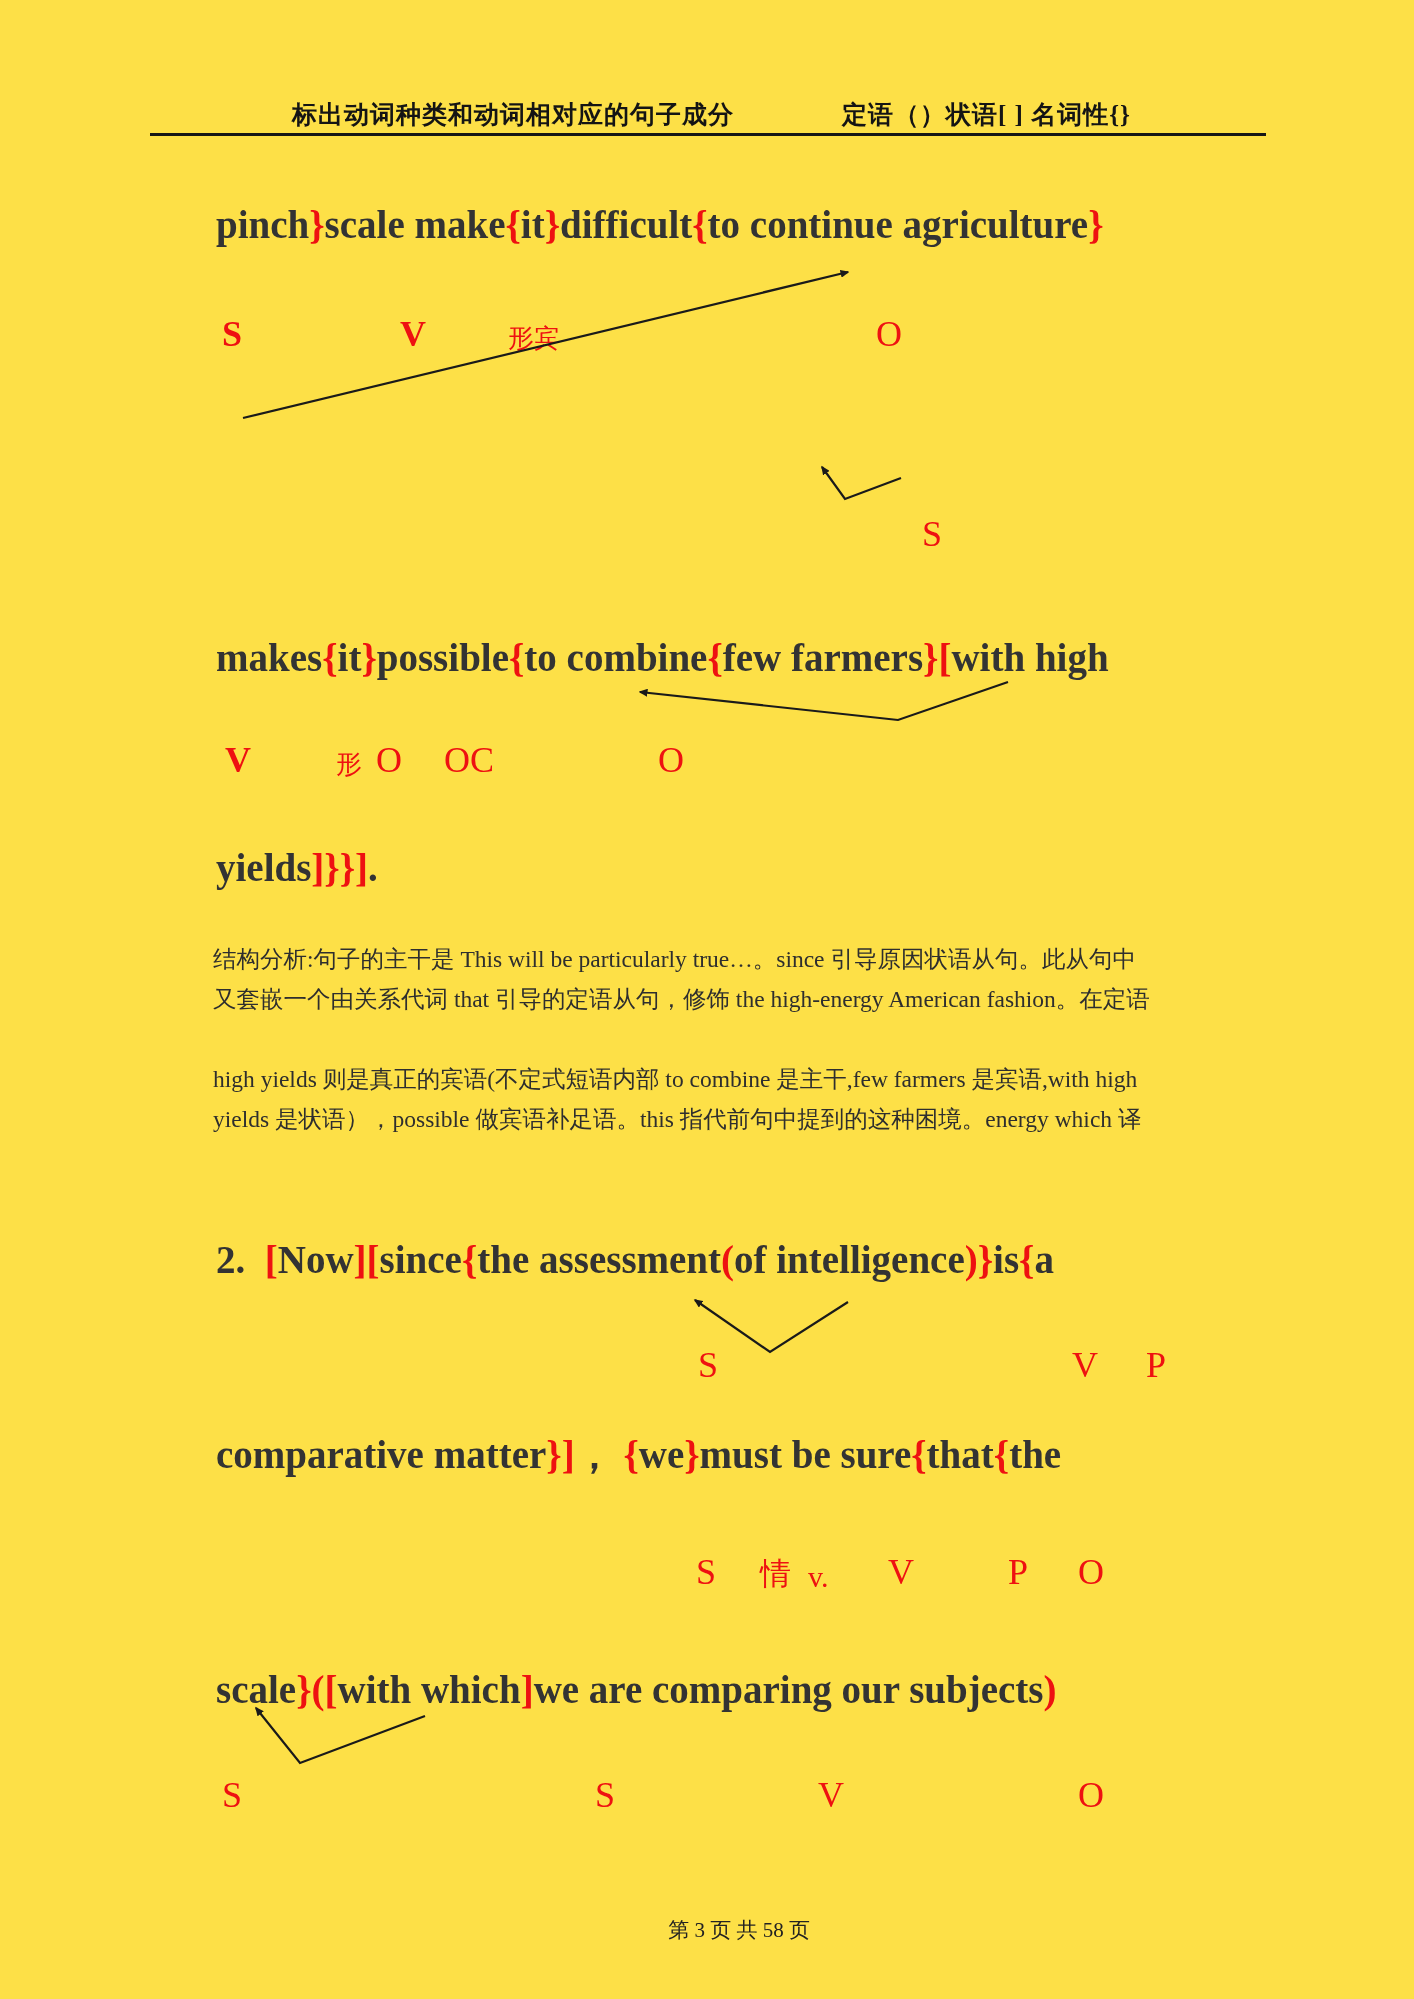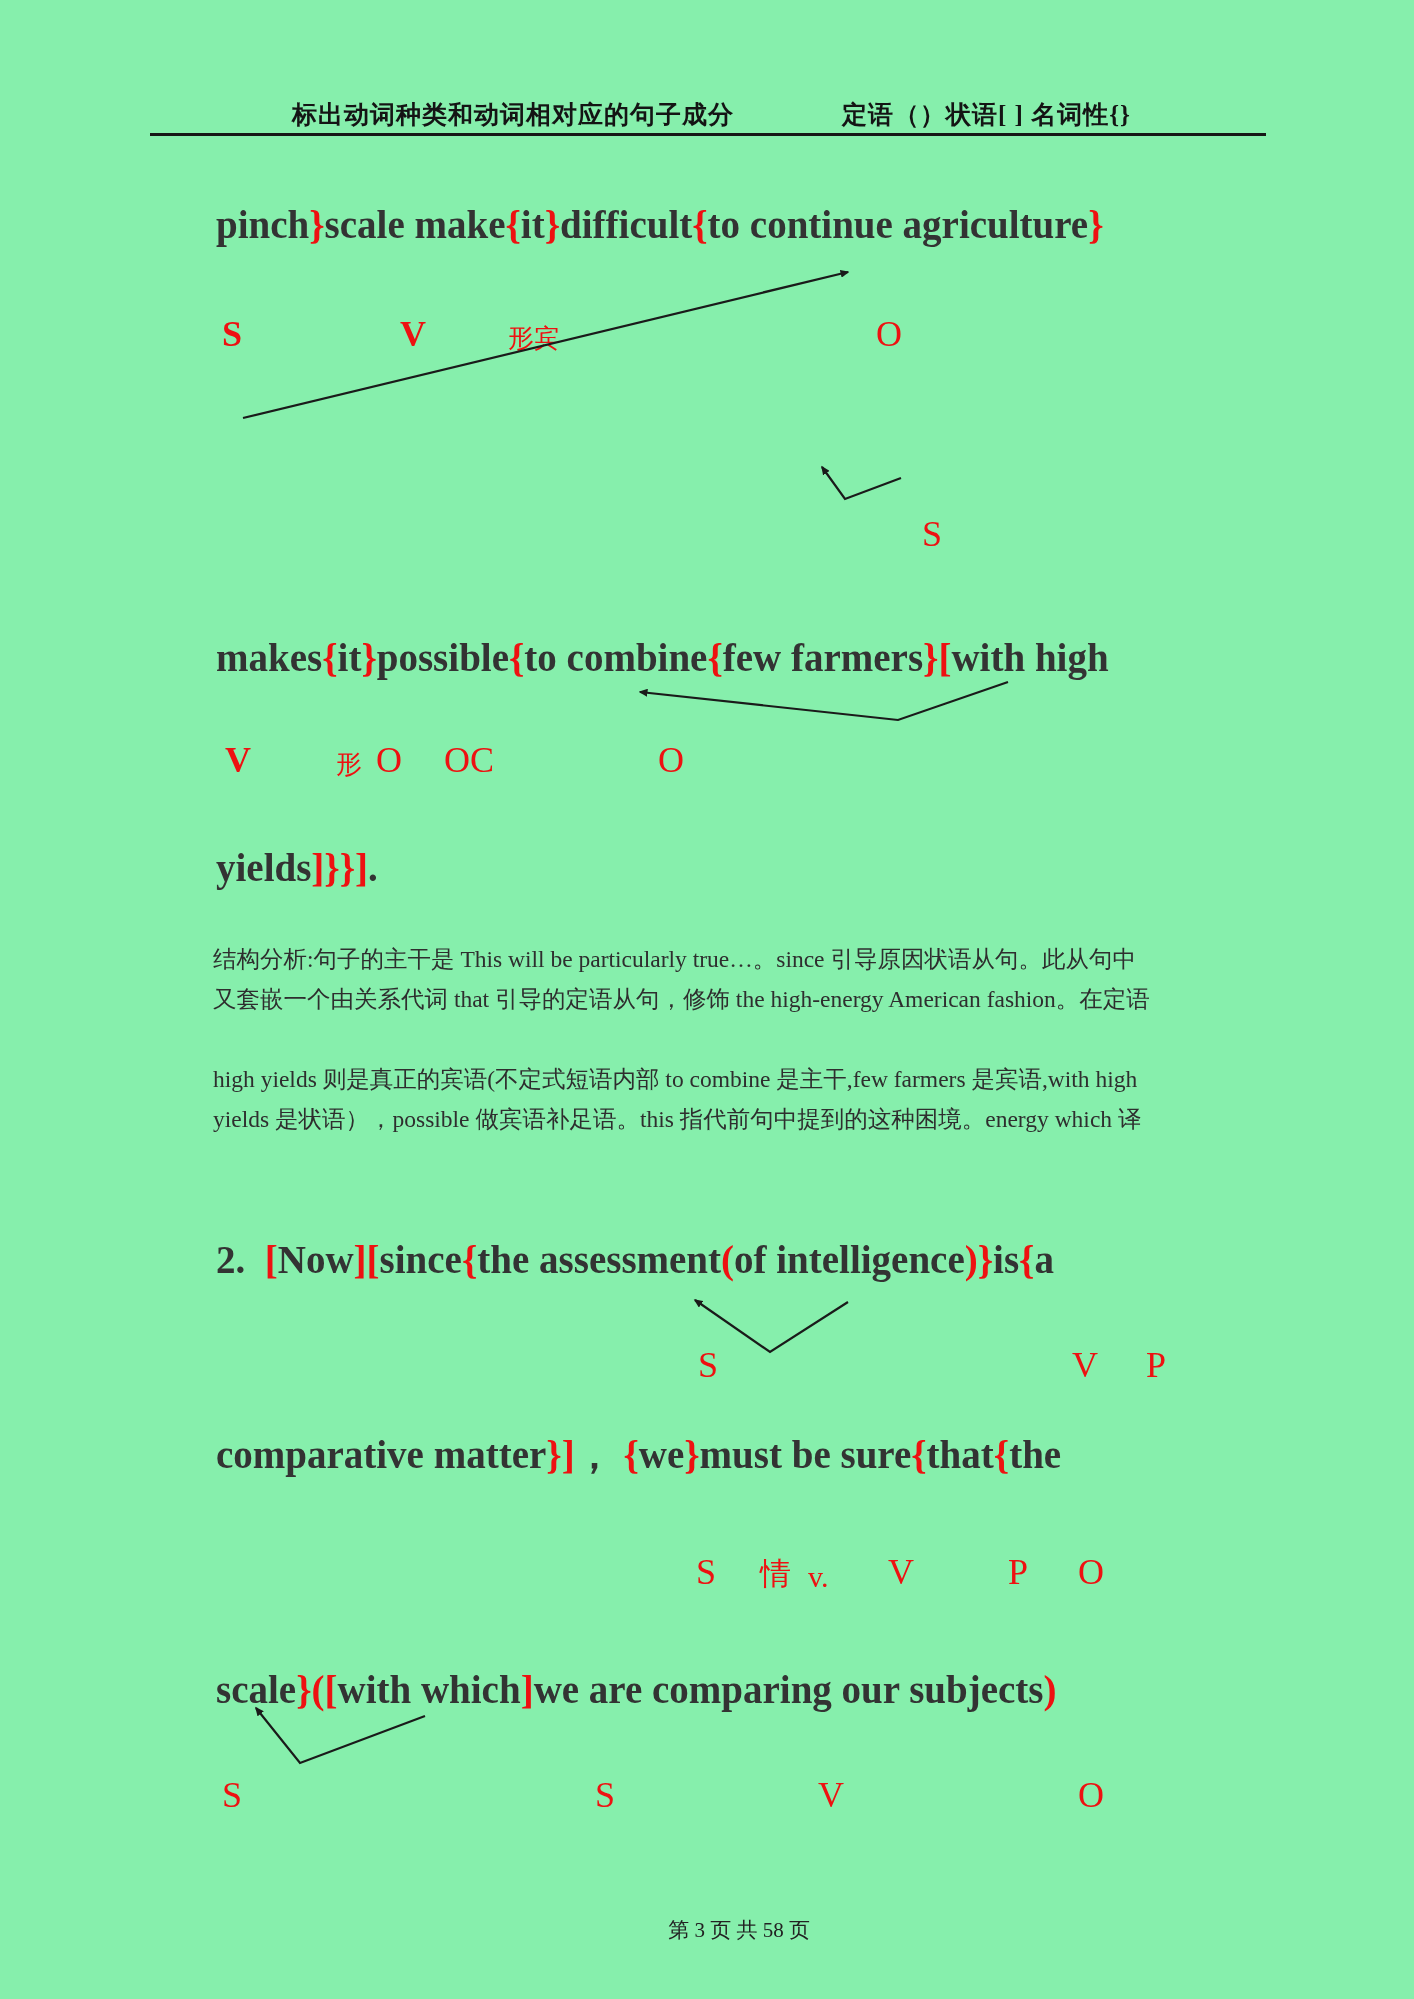--- a/index.html
+++ b/index.html
@@ -1,18 +1,18 @@
 <!DOCTYPE html>
 <html style="--red: #ee1111; --ink: #333333;"><head>
 <meta charset="utf-8">
 <style>
   :root { --red:#ee1111; --ink:#333333; }
   html,body { margin:0; padding:0; background:#ffffff; }
   .page {
-    position:relative; width:1414px; height:1999px; background:#86efac;
+    position:relative; width:1414px; height:1999px; background:#fde047;
     font-family:"Liberation Serif","DejaVu Serif",serif; overflow:hidden;
   }
   .hdr {
     position:absolute; top:98px; font-weight:bold; font-size:25px; color:#141414;
     white-space:pre; letter-spacing:1px;
   }
   .hdr.left  { left:292px; }
   .hdr.right { left:842px; }
   .rule { position:absolute; top:133px; left:150px; width:1116px; height:3px; background:#161616; }
   .bigline {

